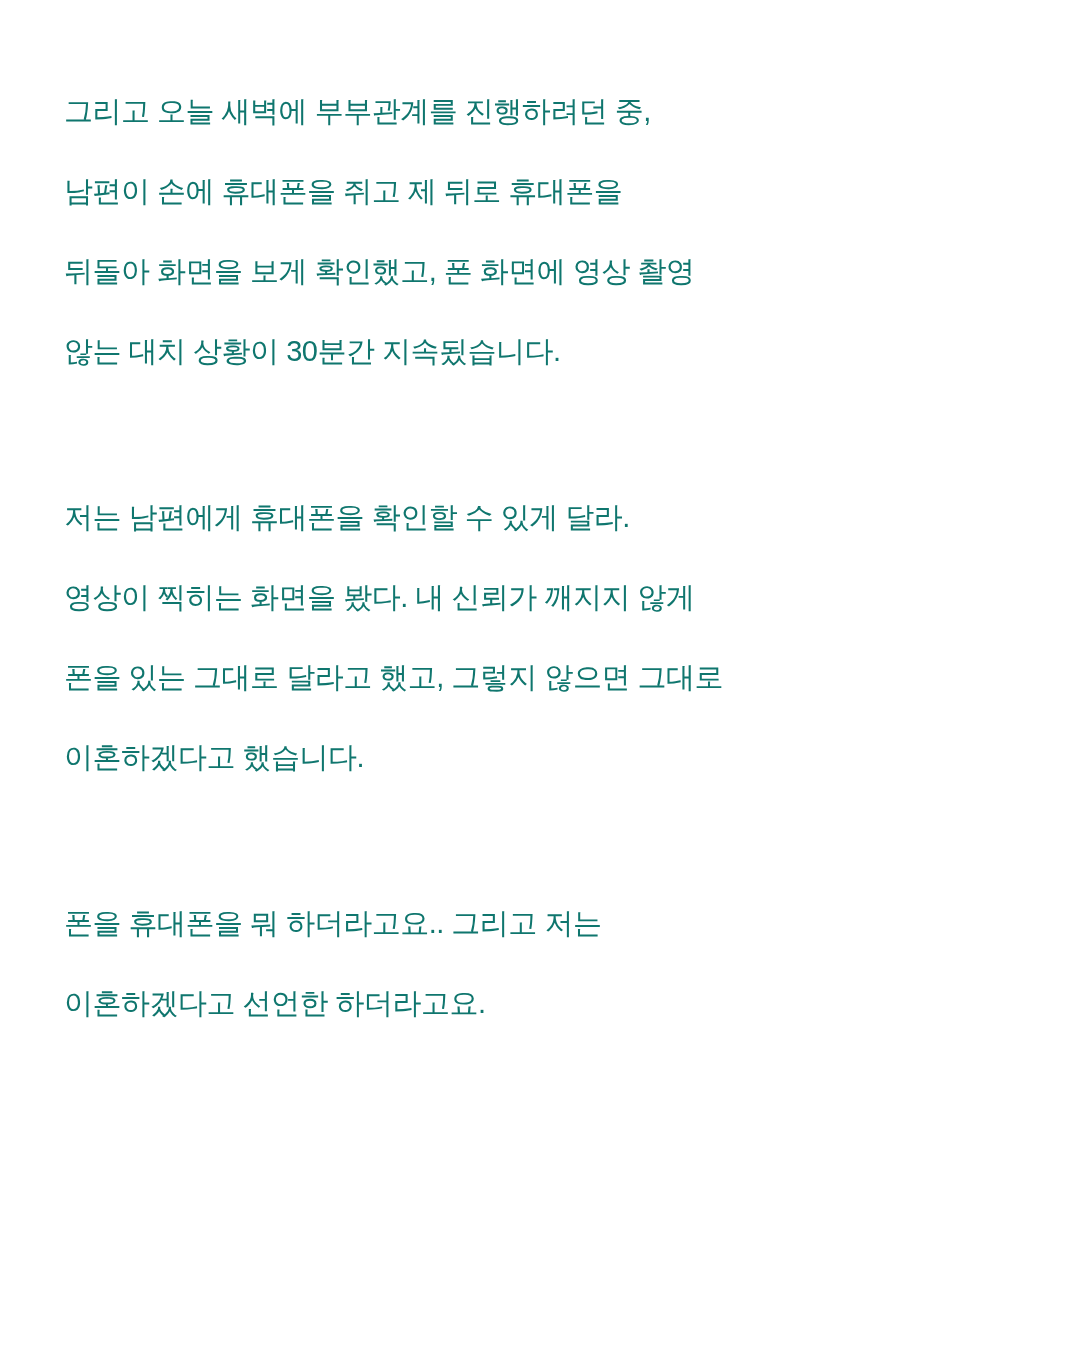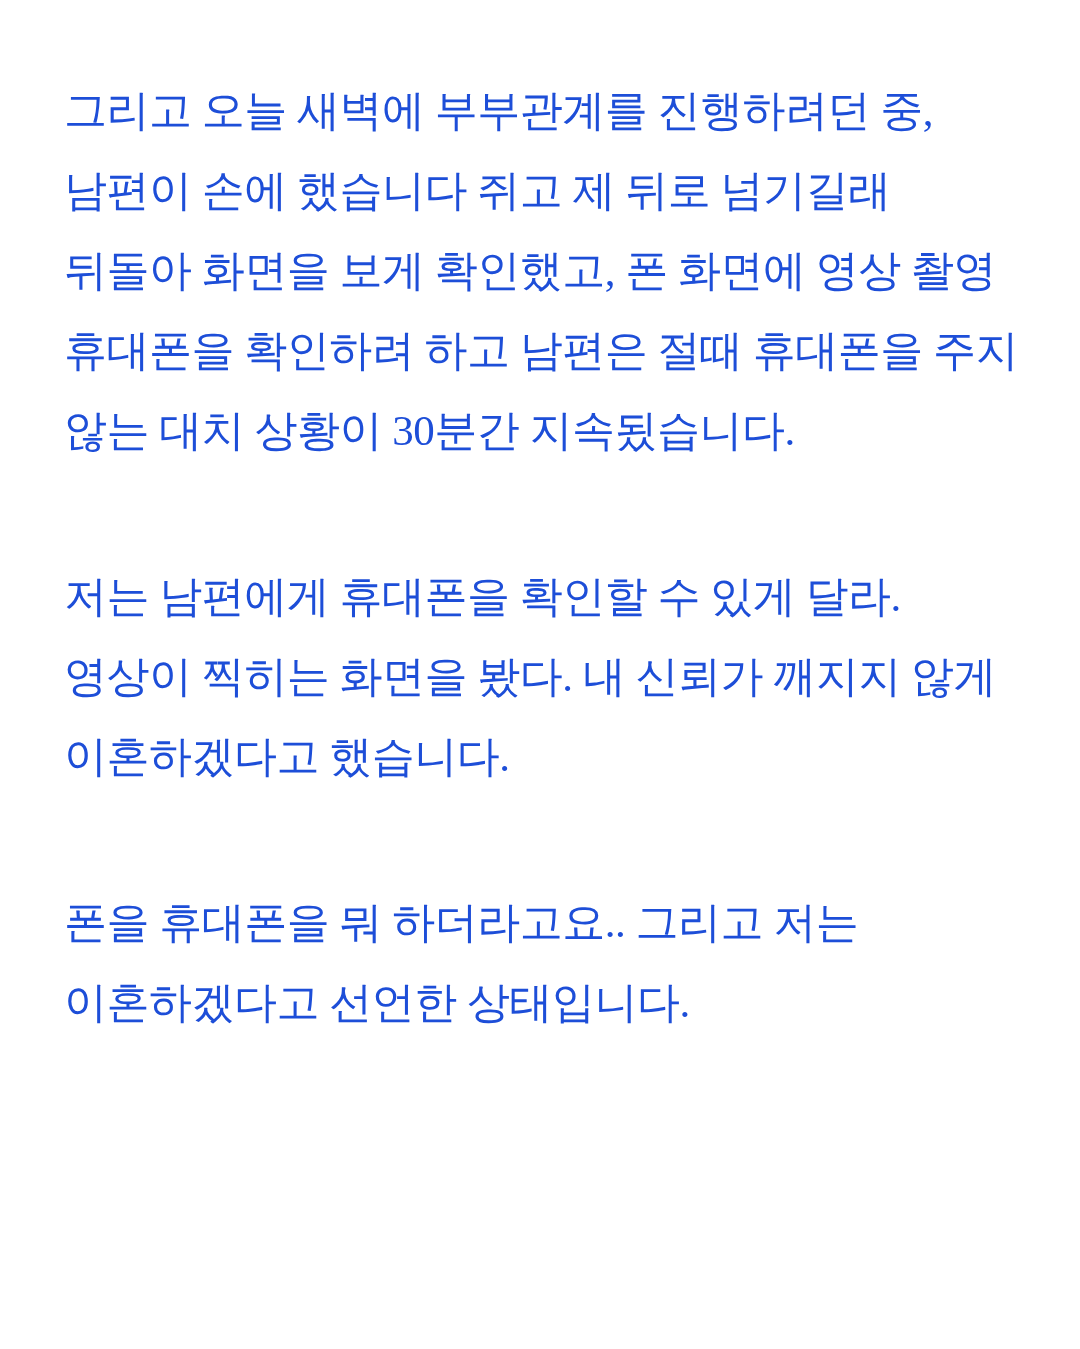--- a/index.html
+++ b/index.html
@@ -20,44 +20,43 @@
     padding: 71px 60px 0 64px;
     background: #ffffff;
   }
   .paragraph {
     margin: 0 0 86px 0;
   }
   .paragraph:last-child {
     margin-bottom: 0;
   }
   .text-line {
-    font-size: 43px;
+    font-size: 29px;
     line-height: 80px;
     letter-spacing: -0.5px;
-    color: #1d4ed8;
+    color: #0f766e;
     white-space: pre;
     font-weight: 400;
-    font-family: Liberation Serif, serif;
   }
 </style>
 </head>
 <body style="color: rgb(46, 46, 46); background: rgb(255, 255, 255);">
 
 <main class="post-body">
   <div id="paragraphs">
       <div class="paragraph">
         <div class="text-line">그리고 오늘 새벽에 부부관계를 진행하려던 중,</div>
-        <div class="text-line">남편이 손에 했습니다 쥐고 제 뒤로 넘기길래</div>
+        <div class="text-line">남편이 손에 휴대폰을 쥐고 제 뒤로 휴대폰을</div>
         <div class="text-line">뒤돌아 화면을 보게 확인했고, 폰 화면에 영상 촬영</div>
-        <div class="text-line">휴대폰을 확인하려 하고 남편은 절때 휴대폰을 주지</div>
         <div class="text-line">않는 대치 상황이 30분간 지속됬습니다.</div>
       </div>
       <div class="paragraph">
         <div class="text-line">저는 남편에게 휴대폰을 확인할 수 있게 달라.</div>
         <div class="text-line">영상이 찍히는 화면을 봤다. 내 신뢰가 깨지지 않게</div>
+        <div class="text-line">폰을 있는 그대로 달라고 했고, 그렇지 않으면 그대로</div>
         <div class="text-line">이혼하겠다고 했습니다.</div>
       </div>
       <div class="paragraph">
         <div class="text-line">폰을 휴대폰을 뭐 하더라고요.. 그리고 저는</div>
-        <div class="text-line">이혼하겠다고 선언한 상태입니다.</div>
+        <div class="text-line">이혼하겠다고 선언한 하더라고요.</div>
       </div>
     </div>
 </main>
 
 </body></html>

